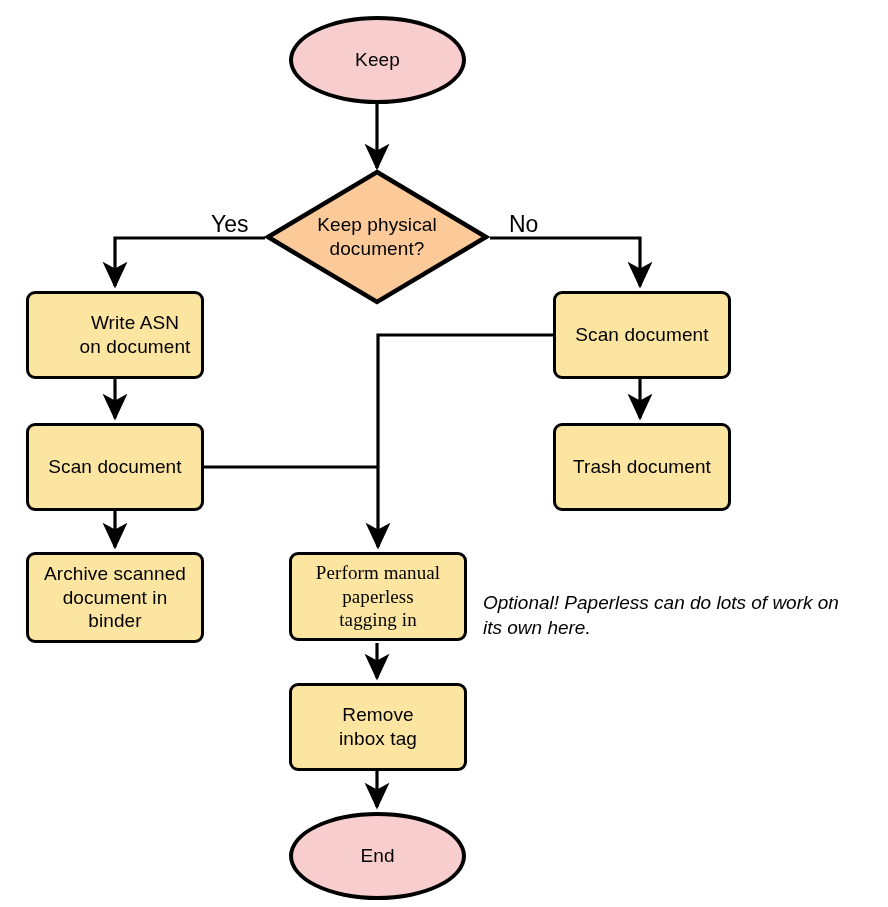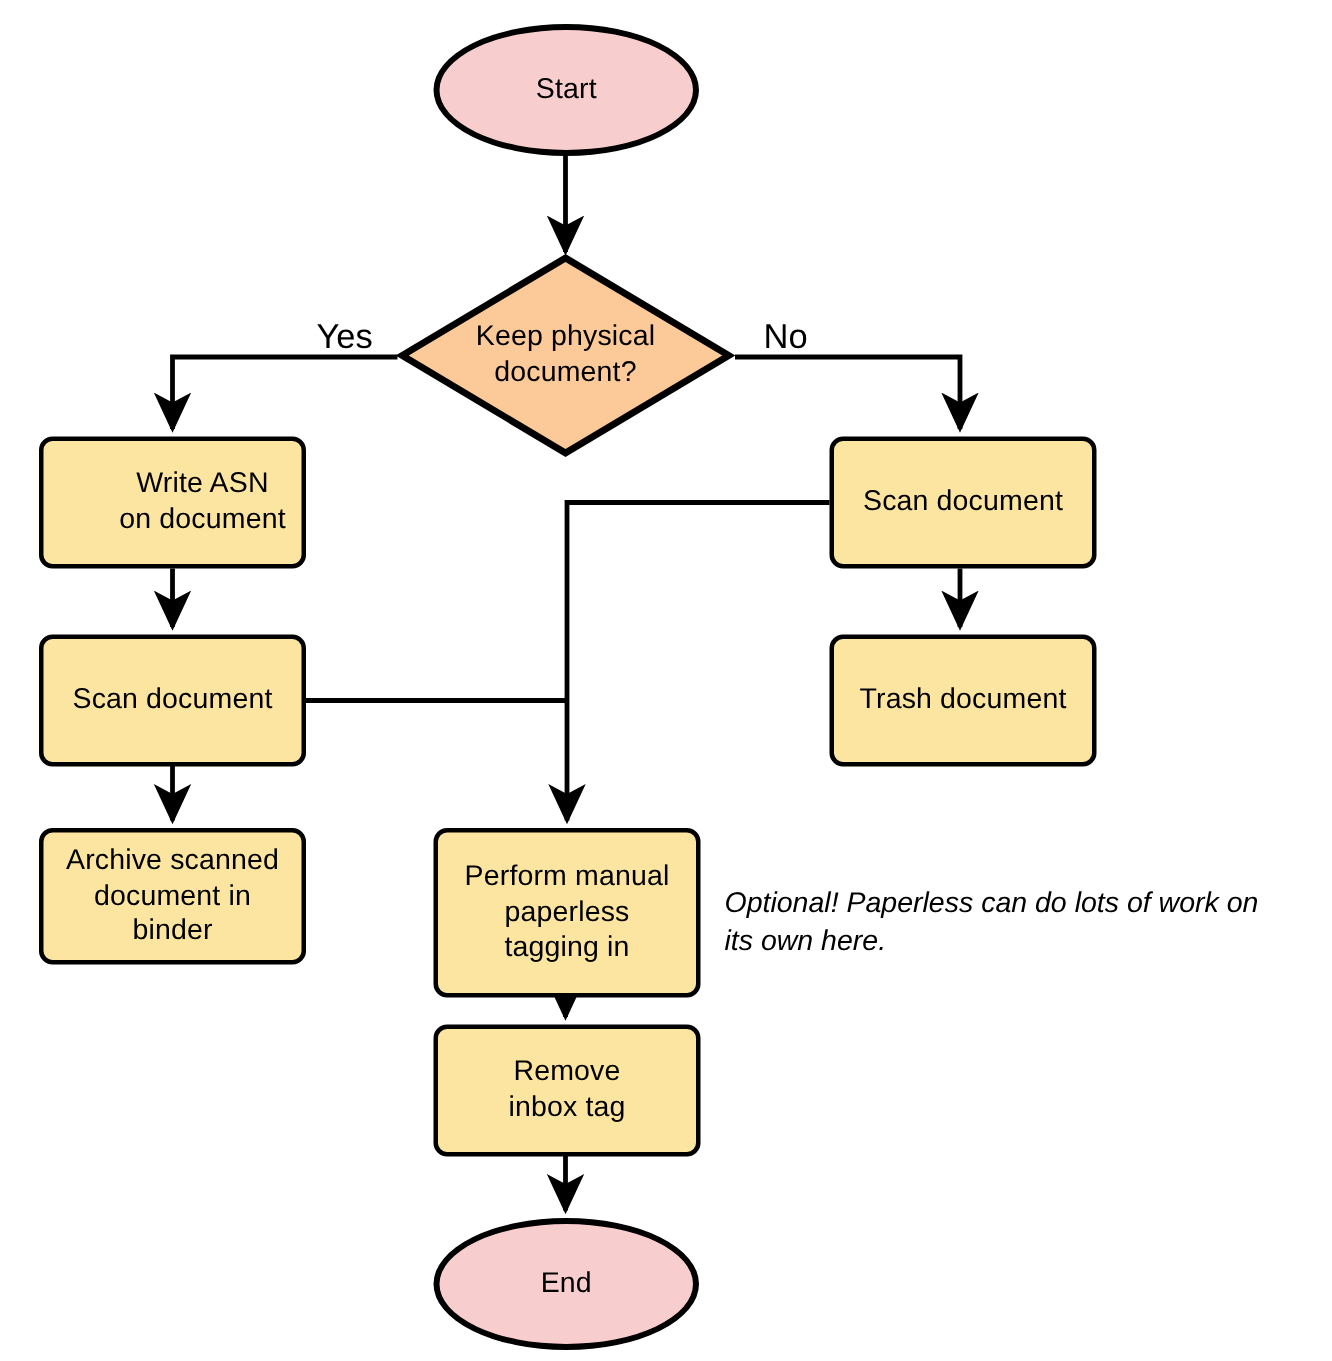--- a/index.html
+++ b/index.html
@@ -104,21 +104,21 @@
 
       <path d="M204,467 L378,467"></path>
 
       <path d="M377,643 L377,678" marker-end="url(#arrow)"></path>
 
       <path d="M377,770 L377,807" marker-end="url(#arrow)"></path>
     </g>
   </svg>
 
   <div class="node node-terminal" style="left:289px; top:16px; width:177px; height:88px;">
-    <span>Start</span>
+    <span>Keep</span>
   </div>
 
   <div class="node node-decision" style="left:264px; top:168px; width:226px; height:138px;">
     <svg width="226" height="138" viewBox="0 0 226 138" style="position:absolute; left:0; top:0;">
       <polygon points="113,4 222,69 113,134 4,69" fill="#fcca99" stroke="#000000" stroke-width="4.5" stroke-linejoin="miter"></polygon>
     </svg>
     <div class="dlabel">
       <div>Keep physical</div>
       <div>document?</div>
     </div>
@@ -147,21 +147,21 @@
   </div>
 
   <div class="node node-process" style="left:553px; top:291px; width:178px; height:88px;">
     <span>Scan document</span>
   </div>
 
   <div class="node node-process" style="left:553px; top:423px; width:178px; height:88px;">
     <span>Trash document</span>
   </div>
 
-  <div class="node node-process" style="left:289px; top:552px; width:178px; height:113px;">
+  <div class="node node-process" style="left:289px; top:552px; width:178px; height:89px;font-family:Liberation Serif, serif;">
     <div>
       <div>Perform manual</div>
       <div>paperless</div>
       <div>tagging in</div>
     </div>
   </div>
 
   <div class="note" style="left:483px; top:590px; width:400px;">
     <div>Optional! Paperless can do lots of work on</div>
     <div>its own here.</div>

